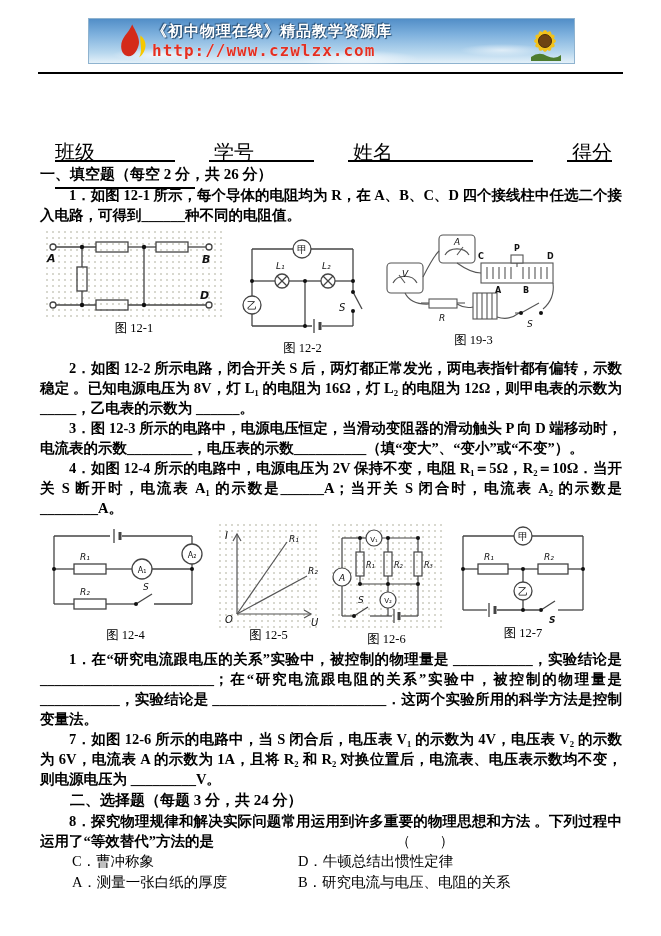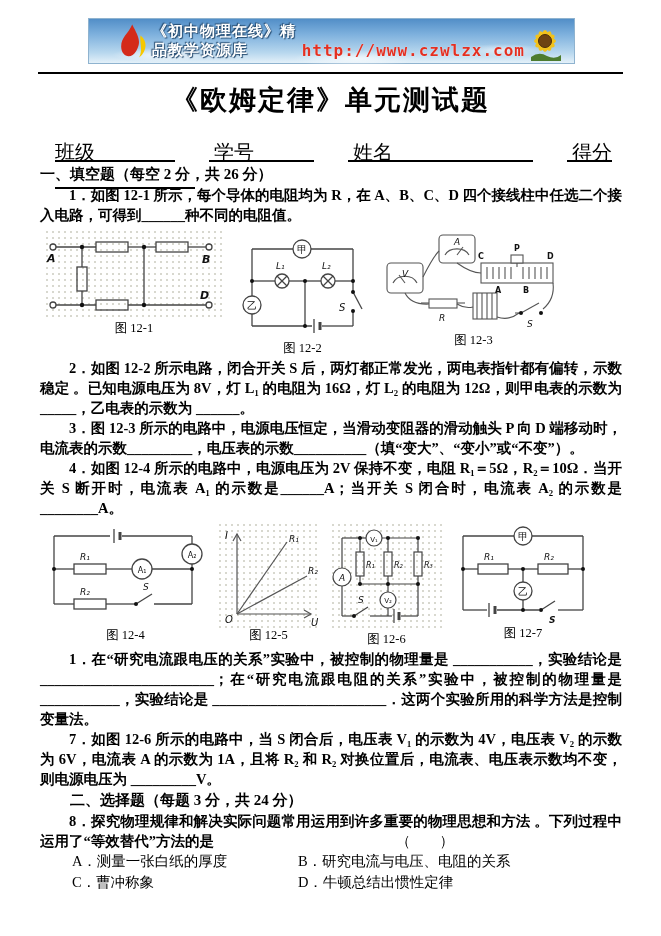--- a/index.html
+++ b/index.html
@@ -9,21 +9,21 @@
   
   .banner{position:absolute;left:88px;top:18px;width:487px;height:46px;display:flex;align-items:center;
           background:linear-gradient(180deg,#4f8cc6 0%,#7db0dd 35%,#b7d7ee 75%,#e8f3fa 100%);
           box-shadow:inset 0 0 0 1px #8fb3cf;overflow:hidden;}
   .banner::after{content:"";position:absolute;inset:0;pointer-events:none;
      background:
        radial-gradient(ellipse 70px 10px at 15% 80%, rgba(255,255,255,.75), transparent 70%),
        radial-gradient(ellipse 90px 12px at 55% 88%, rgba(255,255,255,.7), transparent 70%),
        radial-gradient(ellipse 60px 9px at 85% 70%, rgba(255,255,255,.6), transparent 70%);}
   .banner-logo{margin-left:30px;flex:0 0 auto;z-index:2;}
-  .banner-mid{flex:1;display:flex;flex-direction:row;align-items:flex-end;z-index:2;}
+  .banner-mid{flex:1;display:flex;flex-direction:column;align-items:flex-start;z-index:2;}
   .banner-title{color:#fff;font-weight:bold;font-size:15px;letter-spacing:1px;
                 text-shadow:1px 1px 1px #23496e,-1px -1px 1px #23496e;}
   .banner-url{color:#e33022;font-size:16px;font-weight:bold;letter-spacing:1px;
               font-family:"DejaVu Sans Mono",monospace;text-shadow:0 0 1px #fff;}
   .banner-flower{margin-right:10px;flex:0 0 auto;z-index:2;}
   .rule{position:absolute;top:64px;left:38px;width:585px;height:0;border:none;border-top:2px solid #000;}
 
   
   .title{position:absolute;top:82px;left:0;width:661px;margin:0;text-align:center;
          font-size:27px;font-weight:bold;letter-spacing:2px;}
@@ -74,21 +74,20 @@
             <ellipse rx="4" ry="11" transform="rotate(150)"></ellipse>
         </g>
         <circle r="6.5" fill="#6e4312"></circle>
         <circle r="6.5" fill="none" stroke="#4c2d0a" stroke-width="1"></circle>
       </g>
       <path d="M6 36 Q14 30 22 35 Q30 39 36 34 L36 40 L6 40 Z" fill="#4d7c2f"></path>
     </svg>
   </div>
   <hr class="rule">
 
-  <h1 class="title">《欧姆定律》单元测试题</h1>
 
   <div class="fields">
     <span>班级＿＿＿＿</span>
     <span>学号＿＿＿</span>
     <span>姓名＿＿＿＿＿＿＿</span>
     <span>得分＿＿＿＿＿＿＿</span>
   </div>
 
   <div class="content">
 
@@ -222,21 +221,21 @@
           <text x="24" y="48" font-size="9" font-style="italic" text-anchor="middle">V</text>
           <text x="76" y="16" font-size="9" font-style="italic" text-anchor="middle">A</text>
           <text x="97" y="30" font-size="8" font-weight="bold">C</text>
           <text x="133" y="22" font-size="8" font-weight="bold">P</text>
           <text x="166" y="30" font-size="8" font-weight="bold">D</text>
           <text x="114" y="64" font-size="8" font-weight="bold">A</text>
           <text x="142" y="64" font-size="8" font-weight="bold">B</text>
           <text x="58" y="92" font-size="9" font-style="italic">R</text>
           <text x="146" y="98" font-size="9" font-style="italic">S</text>
         </svg>
-        <figcaption>图 12-3</figcaption>
+        <figcaption>图 19-3</figcaption>
       </figure>
     </div>
 
     <p class="q">2．如图 12-2 所示电路，闭合开关 S 后，两灯都正常发光，两电表指针都有偏转，示数稳定 。已知电源电压为 8V，灯 L₁ 的电阻为 16Ω，灯 L₂ 的电阻为 12Ω，则甲电表的示数为 _____，乙电表的示数为 ______。</p>
     <p class="q">3．图 12-3 所示的电路中，电源电压恒定，当滑动变阻器的滑动触头 P 向 D 端移动时，电流表的示数_________，电压表的示数__________（填“变大”、“变小”或“不变”）。</p>
     <p class="q">4．如图 12-4 所示的电路中，电源电压为 2V 保持不变，电阻 R₁＝5Ω，R₂＝10Ω．当开关 S 断开时，电流表 A₁ 的示数是______A；当开关 S 闭合时，电流表 A₂ 的示数是________A。</p>
 
     <div class="figrow figrow2">
 
       <figure>
@@ -387,22 +386,22 @@
     <p class="q">1．在“研究电流跟电压的关系”实验中，被控制的物理量是 ___________，实验结论是 ________________________；在“研究电流跟电阻的关系”实验中，被控制的物理量是 ___________，实验结论是 ________________________．这两个实验所用的科学方法是控制变量法。</p>
     <p class="q">7．如图 12-6 所示的电路中，当 S 闭合后，电压表 V₁ 的示数为 4V，电压表 V₂ 的示数为 6V，电流表 A 的示数为 1A，且将 R₂ 和 R₂ 对换位置后，电流表、电压表示数均不变，则电源电压为 _________V。</p>
 
     <div class="sec-heading" style="text-indent:2em;">二、选择题（每题 3 分，共 24 分）</div>
 
     <div class="q8wrap">
       <p class="q">8．探究物理规律和解决实际问题常用运用到许多重要的物理思想和方法 。下列过程中运用了“等效替代”方法的是</p>
       <span class="bracket">（　　）</span>
     </div>
     <div class="opts">
+      <span class="opt-a">C．曹冲称象</span>
+      <span>D．牛顿总结出惯性定律</span>
+    </div>
+    <div class="opts">
       <span class="opt-a">A．测量一张白纸的厚度</span>
       <span>B．研究电流与电压、电阻的关系</span>
     </div>
-    <div class="opts">
-      <span class="opt-a">C．曹冲称象</span>
-      <span>D．牛顿总结出惯性定律</span>
-    </div>
 
   </div>
 </div>
 
 </body></html>

